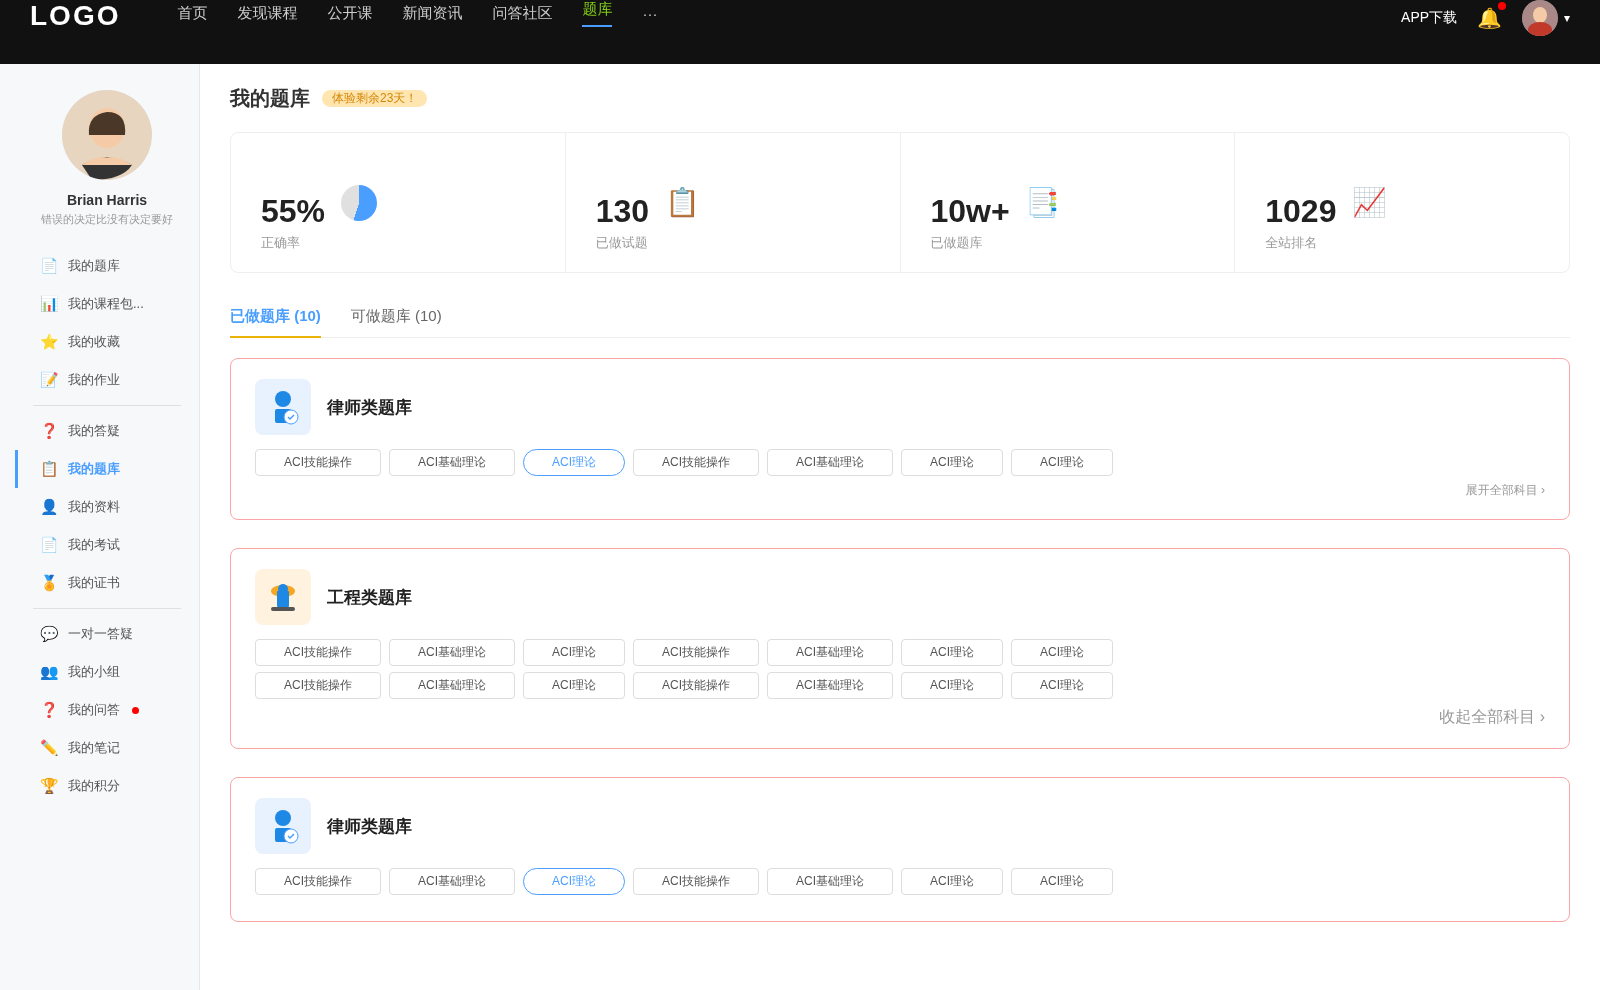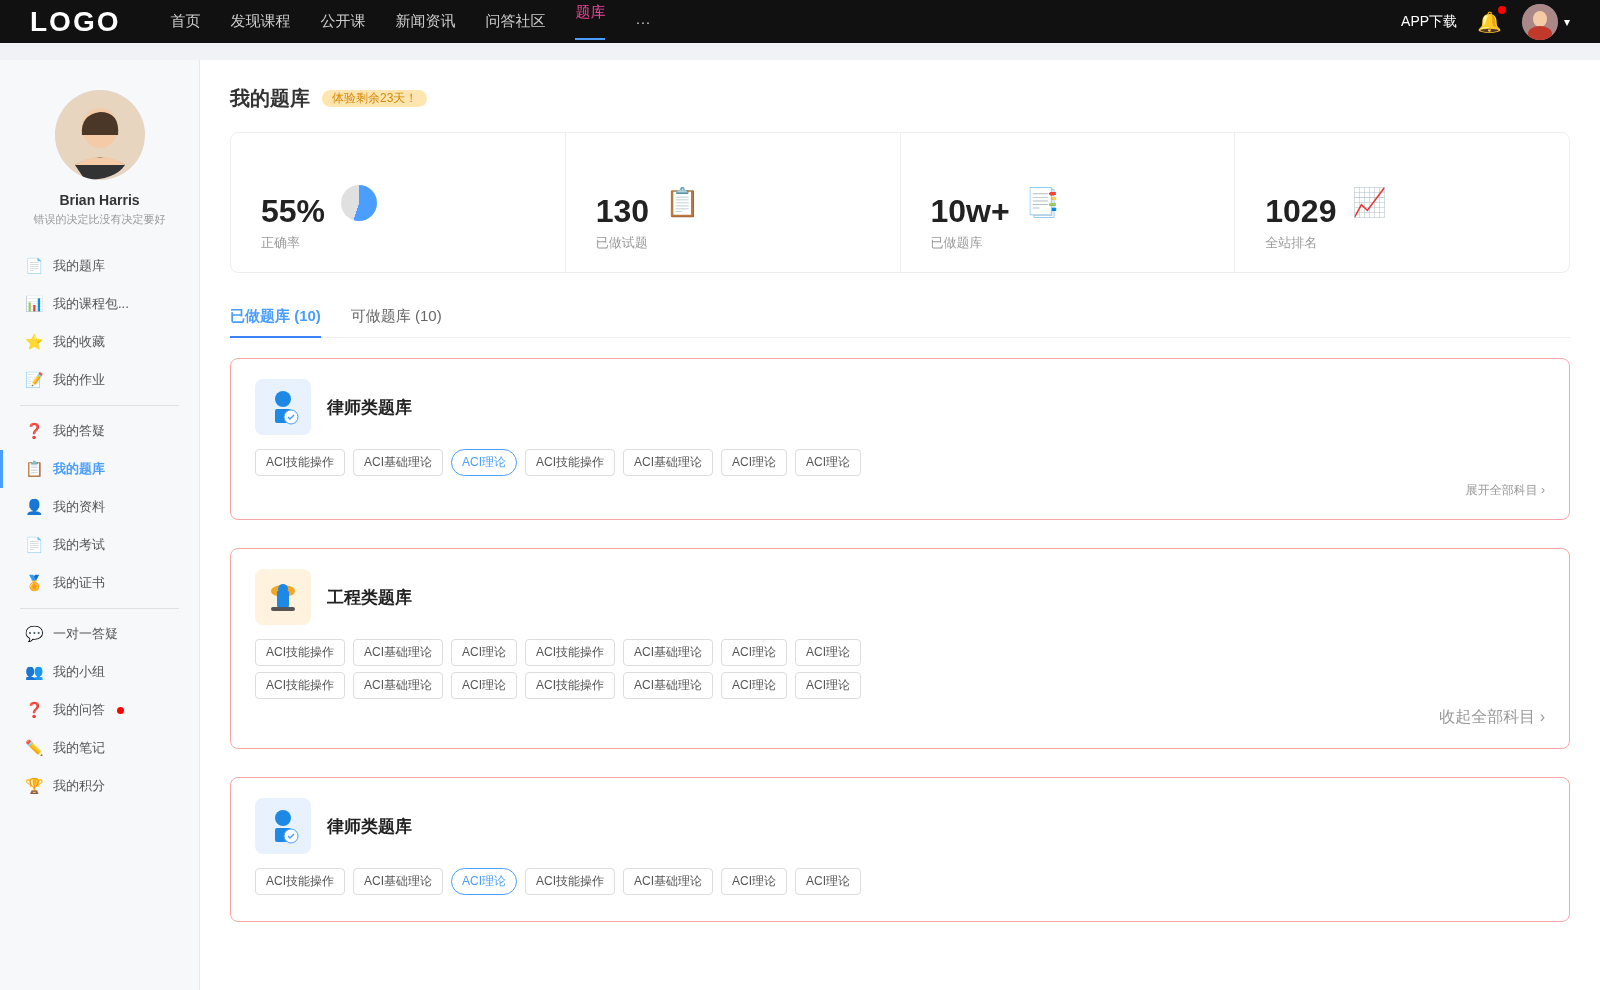--- a/index.html
+++ b/index.html
@@ -1,50 +1,51 @@
 <!DOCTYPE html>
 <html><head>
   <meta charset="utf-8">
   <style>
     * { box-sizing: border-box; margin: 0; padding: 0; }
     body { font-family: -apple-system, BlinkMacSystemFont, 'PingFang SC', 'Microsoft YaHei', sans-serif; background: #f0f2f5; color: #333; }
 
     
     .navbar {
       background: #111;
-      height: 43px;
-      display: flex;
-      align-items: center;
+      height: 64px;
+      display: flex;
+      align-items: flex-start;
       padding: 0 30px;
       position: fixed;
       top: 0; left: 0; right: 0;
       z-index: 100;
+      gap: 7px;
     }
     .navbar-logo {
       color: white;
       font-size: 28px;
       font-weight: bold;
       letter-spacing: 2px;
       margin-right: 50px;
     }
     .navbar-nav {
       display: flex;
       align-items: center;
       gap: 30px;
       flex: 1;
     }
     .navbar-nav a {
       color: #ccc;
       text-decoration: none;
       font-size: 15px;
     }
     .navbar-nav a.active {
-      color: #ec4899;
+      color: #84cc16;
       border-bottom: 2px solid #4a9eff;
-      padding-bottom: 16px;
+      padding-bottom: 6px;
     }
     .navbar-right {
       display: flex;
       align-items: center;
       gap: 20px;
       color: white;
     }
     .navbar-right .app-download {
       color: white;
       font-size: 14px;
@@ -80,21 +81,21 @@
       margin-top: 60px;
       display: flex;
       min-height: calc(100vh - 60px);
     }
 
     
     .sidebar {
       width: 200px;
       background: #f7f8fa;
       border-right: 1px solid #e8e8e8;
-      padding: 30px 0 20px 0;
+      padding: 30px 0 20px 15px;
       display: flex;
       flex-direction: column;
       align-items: center;
       min-height: calc(100vh - 60px);
       flex-shrink: 0;
     }
     .sidebar-avatar {
       width: 90px; height: 90px;
       border-radius: 50%;
       background: #ddd;
@@ -226,21 +227,21 @@
     .tab-item {
       padding: 10px 0;
       font-size: 15px;
       color: #666;
       cursor: pointer;
       border-bottom: 2px solid transparent;
       margin-bottom: -1px;
     }
     .tab-item.active {
       color: #4a9eff;
-      border-bottom: 2px solid #3b82f6;
+      border-bottom: 2px solid #eab308;
       font-weight: 600;
     }
 
     
     .bank-item {
       border: 1px solid #fca5a5;
       border-radius: 8px;
       margin-bottom: 28px;
       padding: 20px 24px;
     }
@@ -267,21 +268,21 @@
     .tags-row {
       display: flex;
       flex-wrap: wrap;
       gap: 8px;
       align-items: center;
       margin-bottom: 6px;
     }
     .tag {
       border: 1px solid #ddd;
       border-radius: 4px;
-      padding: 4px 10px;
+      padding: 4px 28px;
       font-size: 12px;
       color: #555;
       cursor: pointer;
     }
     .tag.active-tag {
       border: 1px solid #4a9eff;
       color: #4a9eff;
       border-radius: 20px;
     }
     .expand-link {

